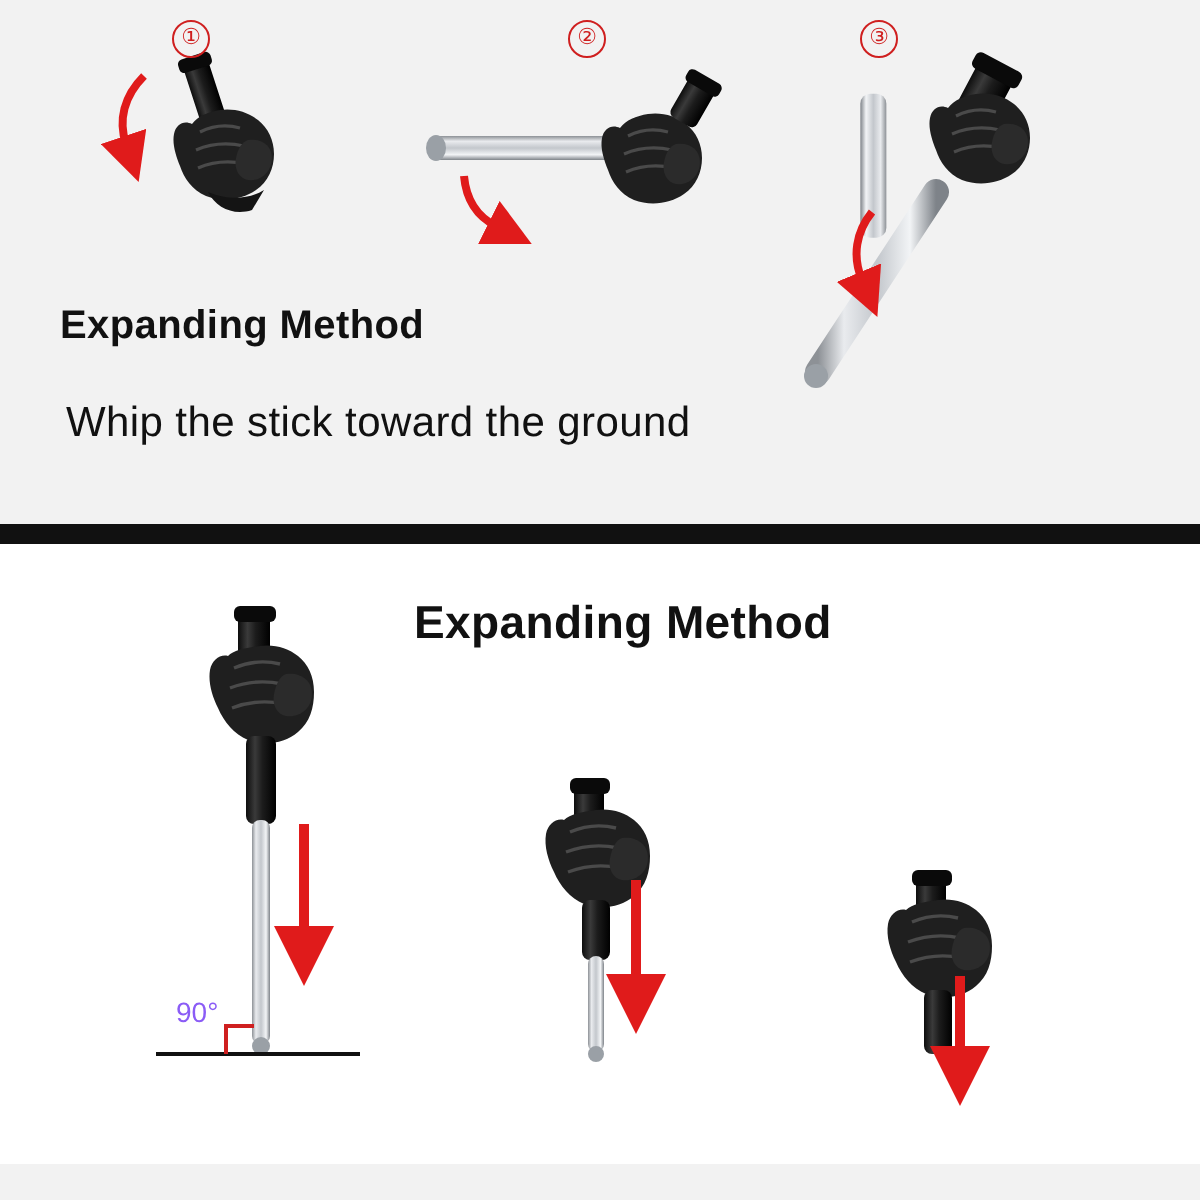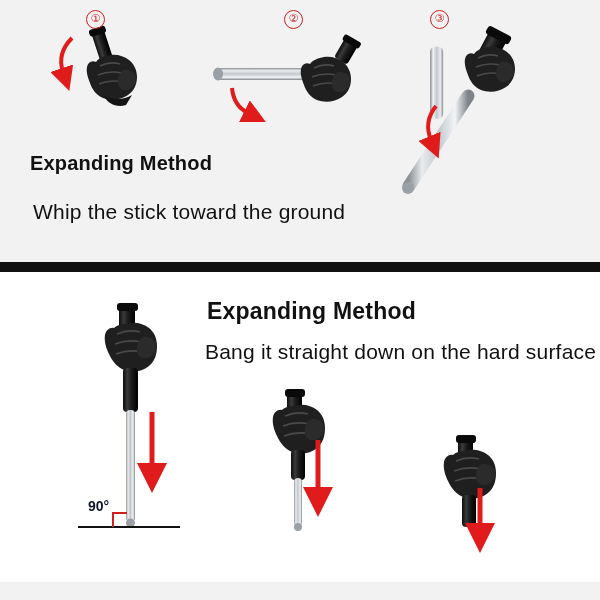--- a/index.html
+++ b/index.html
@@ -89,23 +89,23 @@
     text-align: center;
     font-family: "DejaVu Sans", sans-serif;
   }
   #step-1 { left: 86px;  top: 10px; }
   #step-2 { left: 284px; top: 10px; }
   #step-3 { left: 430px; top: 10px; }
 
   
   .angle-label {
     position: absolute;
-    color: #0f172a;
+    color: #8b5cf6;
     font-size: 14px;
-    font-weight: bold;
+    font-weight: normal;
     white-space: nowrap;
   }
   #angle-90 { left: 88px; top: 498px; }
 
   
   .art {
     position: absolute;
     left: 0;
     top: 0;
     width: 600px;
@@ -311,17 +311,16 @@
   </svg>
 
   <div class="step-circle" id="step-1">①</div>
   <div class="step-circle" id="step-2">②</div>
   <div class="step-circle" id="step-3">③</div>
 
   <div class="headline" id="top-headline">Expanding Method</div>
   <div class="subline" id="top-subline">Whip the stick toward the ground</div>
 
   <div class="headline" id="bot-headline">Expanding Method</div>
-  <div class="subline" id="bot-subline">Bang it straight down on the hard surface</div>
 
   <div class="angle-label" id="angle-90">90°</div>
 
 </div>
 
 </body></html>

